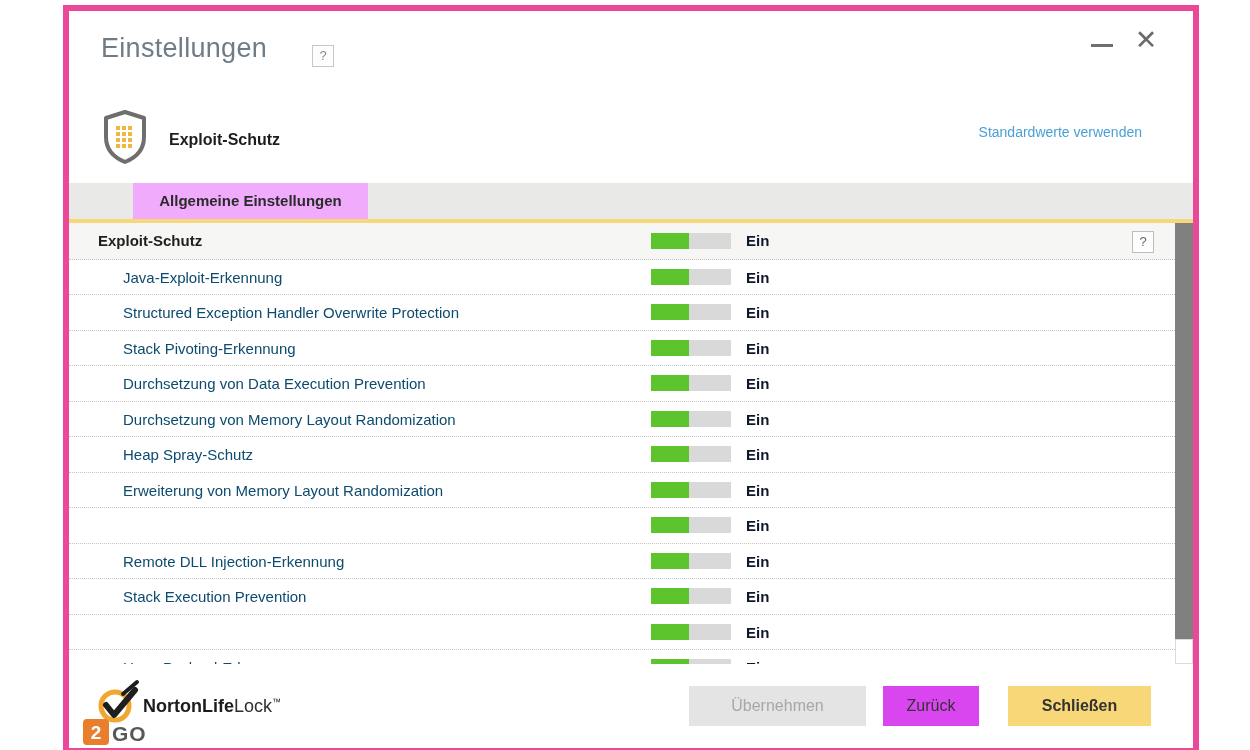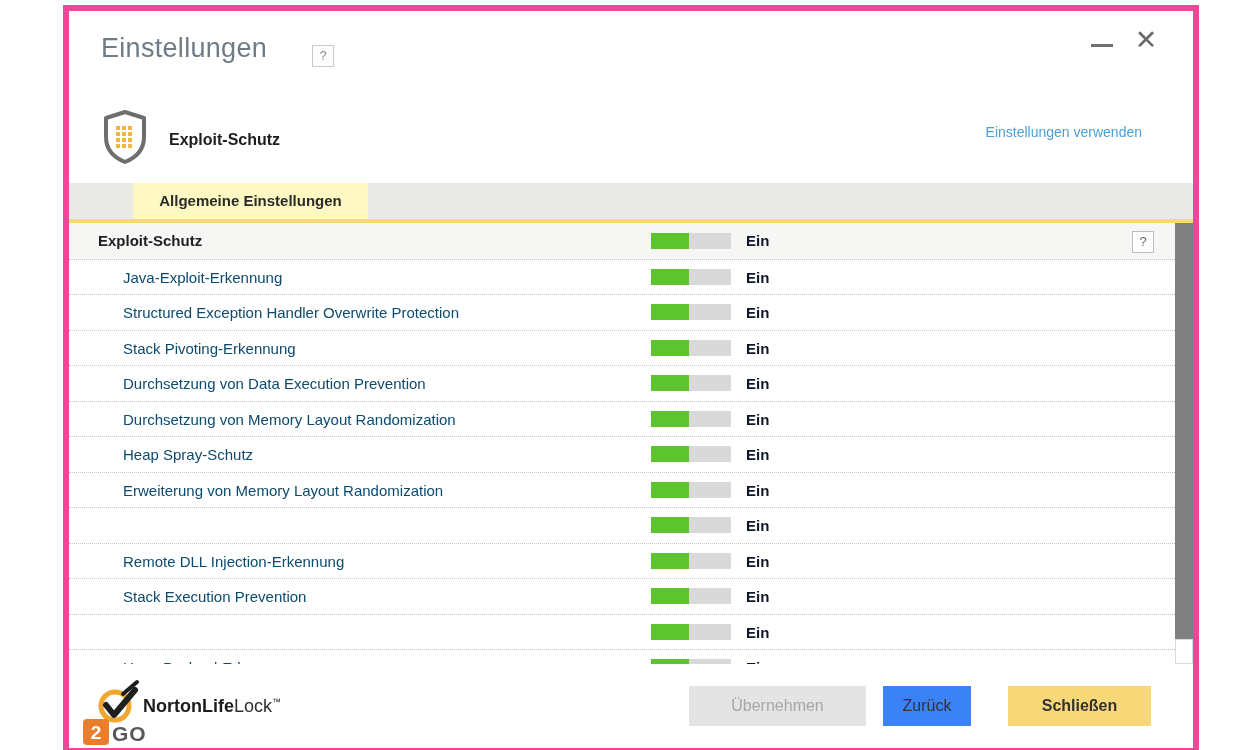--- a/index.html
+++ b/index.html
@@ -12,21 +12,21 @@
     background:#fdfdfd;color:#8a8a8a;font-size:13px;text-align:center;line-height:20px;cursor:pointer;}
   .win-min{position:absolute;left:1022px;top:33px;width:22px;height:3px;background:#6f6f6f;cursor:pointer;}
   .win-close{position:absolute;left:1062px;top:14px;width:30px;height:30px;color:#6a6a6a;font-size:27px;
     line-height:30px;text-align:center;cursor:pointer;font-weight:400;}
   
   .shield{position:absolute;left:32px;top:98px;}
   .section-title{position:absolute;left:100px;top:120px;font-size:16px;font-weight:bold;color:#1d1d1d;}
   .defaults-link{position:absolute;right:51px;top:113px;font-size:14px;color:#4aa0d5;cursor:pointer;}
   
   .tabbar{position:absolute;left:0;top:172px;width:100%;height:36px;background:#e9e9e7;}
-  .tab{position:absolute;left:64px;top:0;width:235px;height:36px;background:#fef9c3;
+  .tab{position:absolute;left:64px;top:0;width:235px;height:36px;background:#f0abfc;
     font-size:15px;font-weight:bold;color:#2b2b2b;text-align:center;line-height:36px;cursor:pointer;}
   .tab-underline{position:absolute;left:0;top:208px;width:100%;height:4px;background:#f8d77b;}
   
   .list{position:absolute;left:0;top:212px;width:1106px;height:441px;overflow:hidden;}
   .row{position:relative;height:35.5px;box-sizing:border-box;border-bottom:1px dotted #c6c6c6;background:#fff;}
   .row.main{height:36.5px;background:#f6f6f4;}
   .row .label{position:absolute;left:54px;top:0;line-height:35px;font-size:15px;color:#0c4a6e;white-space:nowrap;}
   .row.main .label{left:29px;font-weight:bold;color:#1f1f1f;line-height:36px;}
   .toggle{position:absolute;left:582px;top:50%;margin-top:-8px;width:80px;height:16px;display:flex;cursor:pointer;}
   .toggle .knob{width:38px;height:16px;background:#5dc42d;}
@@ -36,21 +36,21 @@
   .row-help{position:absolute;left:1063px;top:8px;width:20px;height:20px;border:1px solid #bdbdbd;
     background:#fdfdfd;color:#666;font-size:13px;text-align:center;line-height:20px;cursor:pointer;}
   
   .scrollbar{position:absolute;left:1106px;top:212px;width:18px;height:441px;}
   .scroll-thumb{width:18px;height:416px;background:#808080;cursor:pointer;}
   .scroll-rest{box-sizing:border-box;width:18px;height:25px;background:#fff;border:1px solid #dcdcdc;}
   
   .btn{position:absolute;top:675px;height:40px;border:none;font-size:16px;cursor:pointer;
     font-family:inherit;padding:4px;}
   .btn.apply{left:620px;width:177px;background:#e4e4e4;color:#a7a7a7;}
-  .btn.back{left:814px;width:88px;background:#3b82f6;color:#333;}
+  .btn.back{left:814px;width:96px;background:#d946ef;color:#333;}
   .btn.close{left:939px;width:143px;background:#f8d778;color:#333;font-weight:bold;}
   .brand{position:absolute;left:10px;top:665px;width:300px;height:72px;}
 </style>
 </head>
 <body>
 
 <div class="window">
 
   <div class="app-title">Einstellungen</div>
   <div class="title-help">?</div>
@@ -70,21 +70,21 @@
         <rect x="15" y="29" width="4" height="4"></rect>
           <rect x="21" y="29" width="4" height="4"></rect>
           <rect x="27" y="29" width="4" height="4"></rect>
         <rect x="15" y="35" width="4" height="4"></rect>
           <rect x="21" y="35" width="4" height="4"></rect>
           <rect x="27" y="35" width="4" height="4"></rect>
       </g>
     </svg>
   </div>
   <div class="section-title">Exploit-Schutz</div>
-  <div class="defaults-link">Einstellungen verwenden</div>
+  <div class="defaults-link">Standardwerte verwenden</div>
 
   <div class="tabbar">
     <div class="tab">Allgemeine Einstellungen</div>
   </div>
   <div class="tab-underline"></div>
 
   <div class="list">
     <div class="row main">
       <span class="label">Exploit-Schutz</span>
       <span class="toggle">

